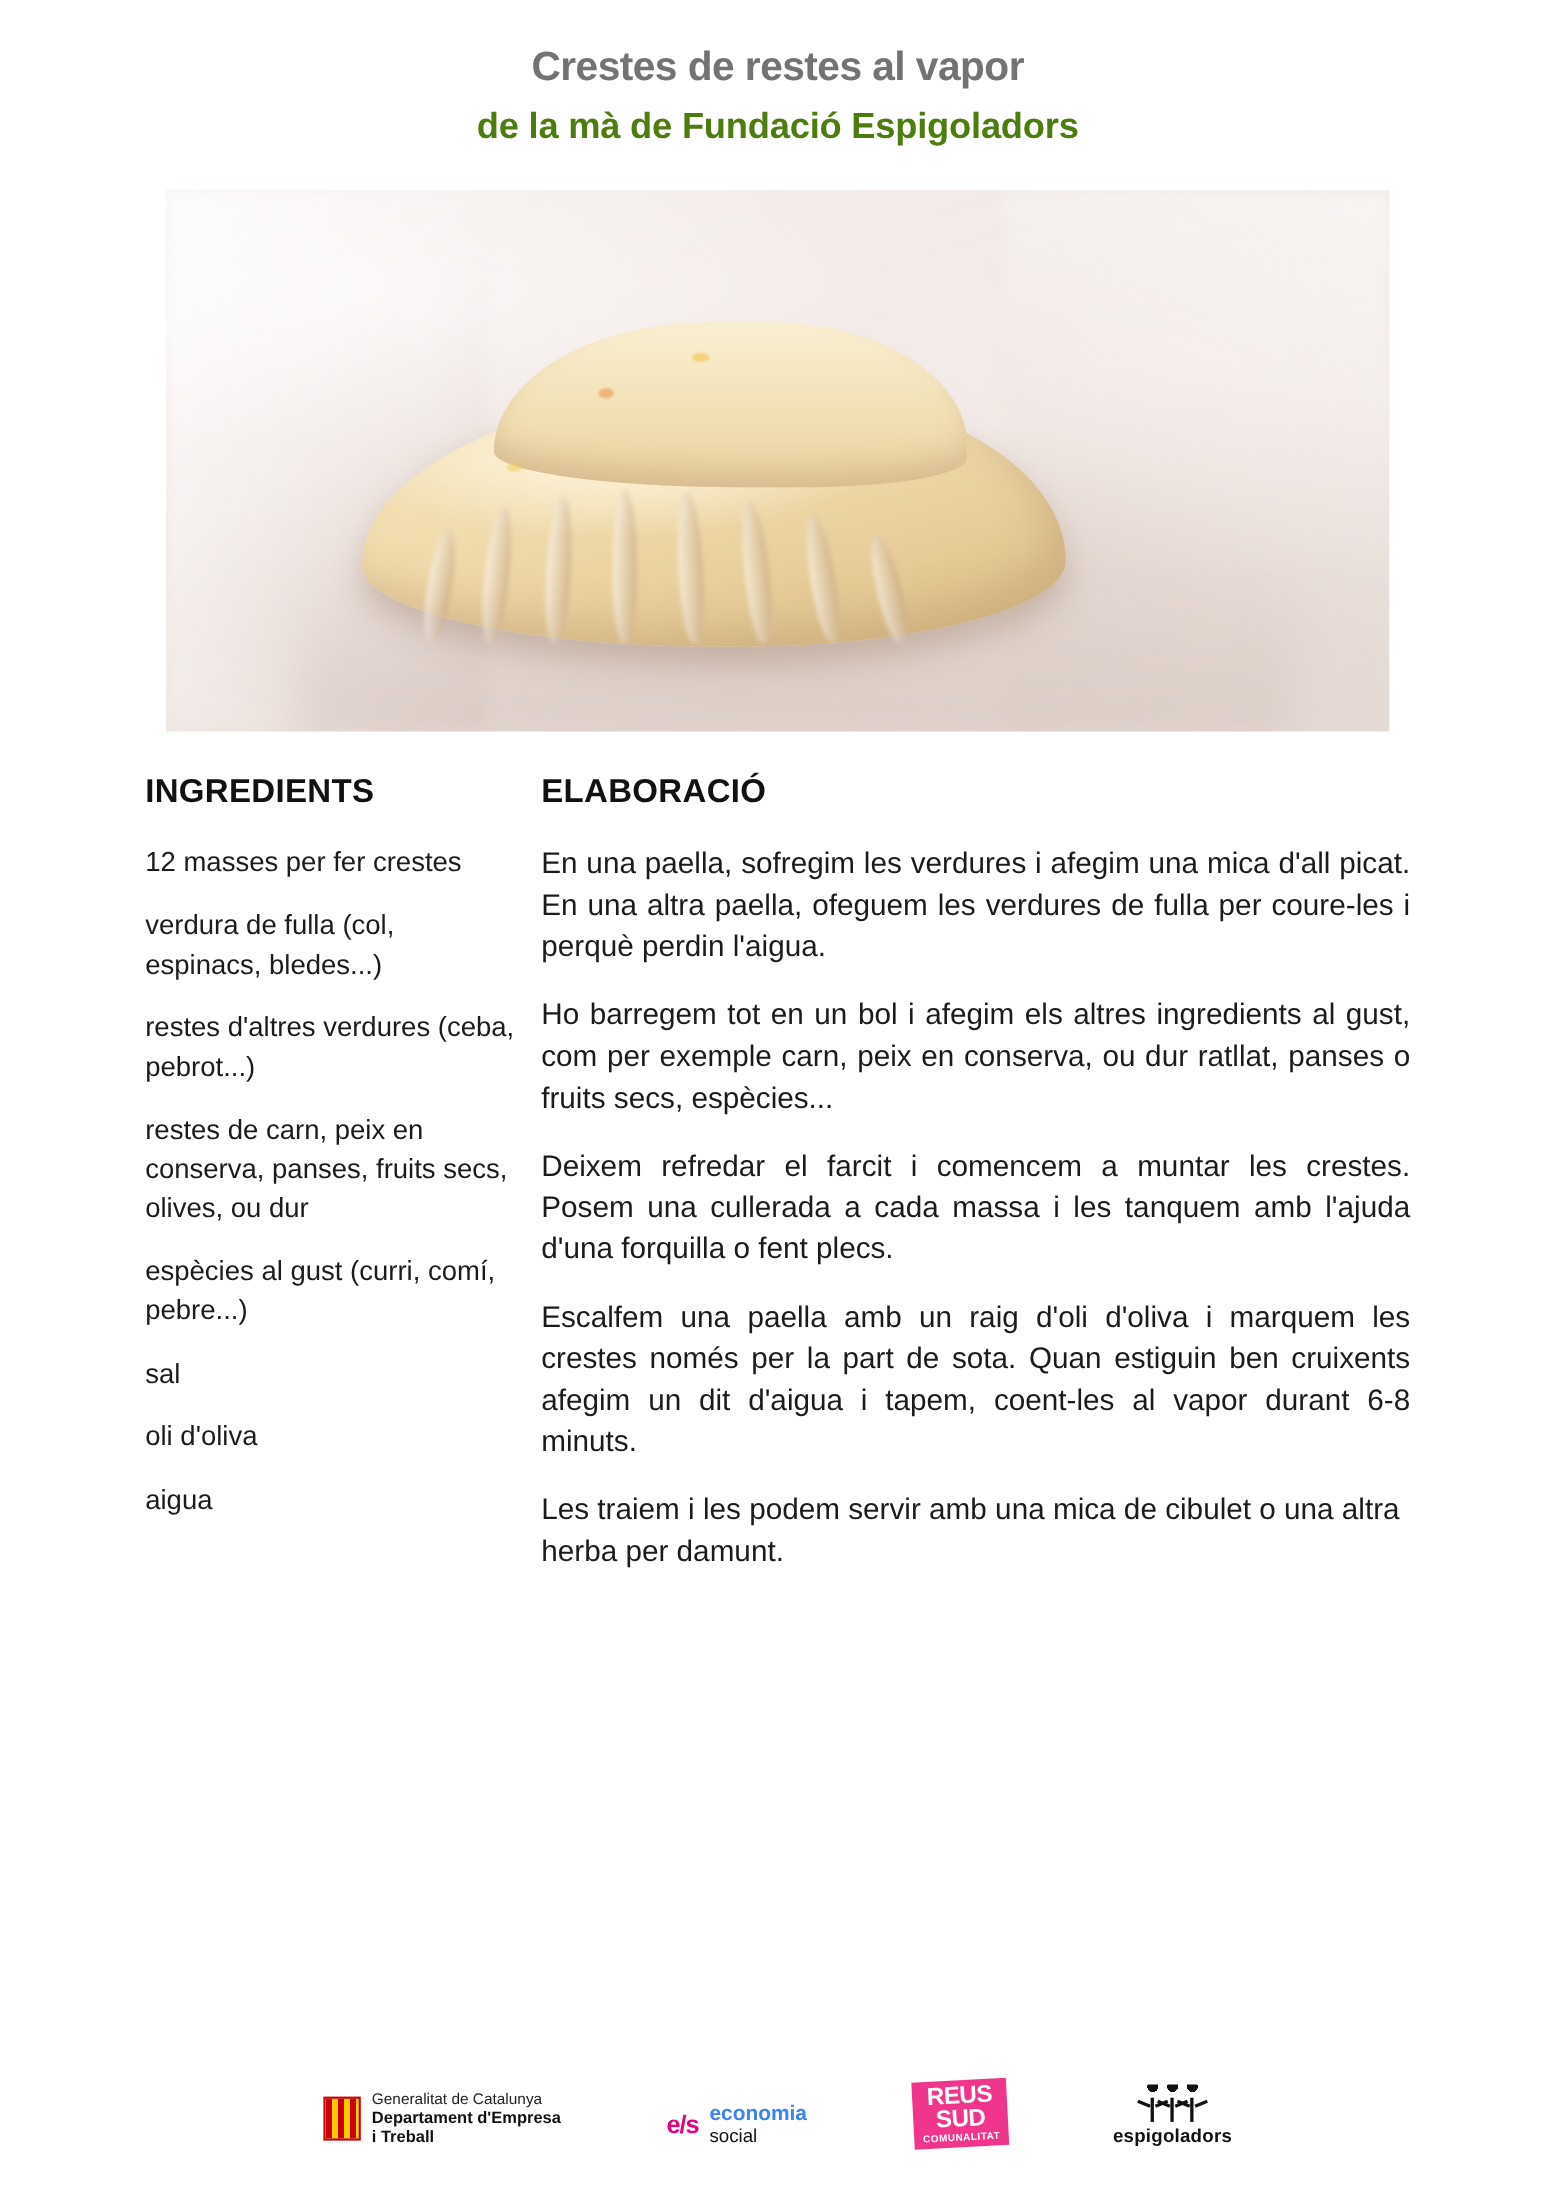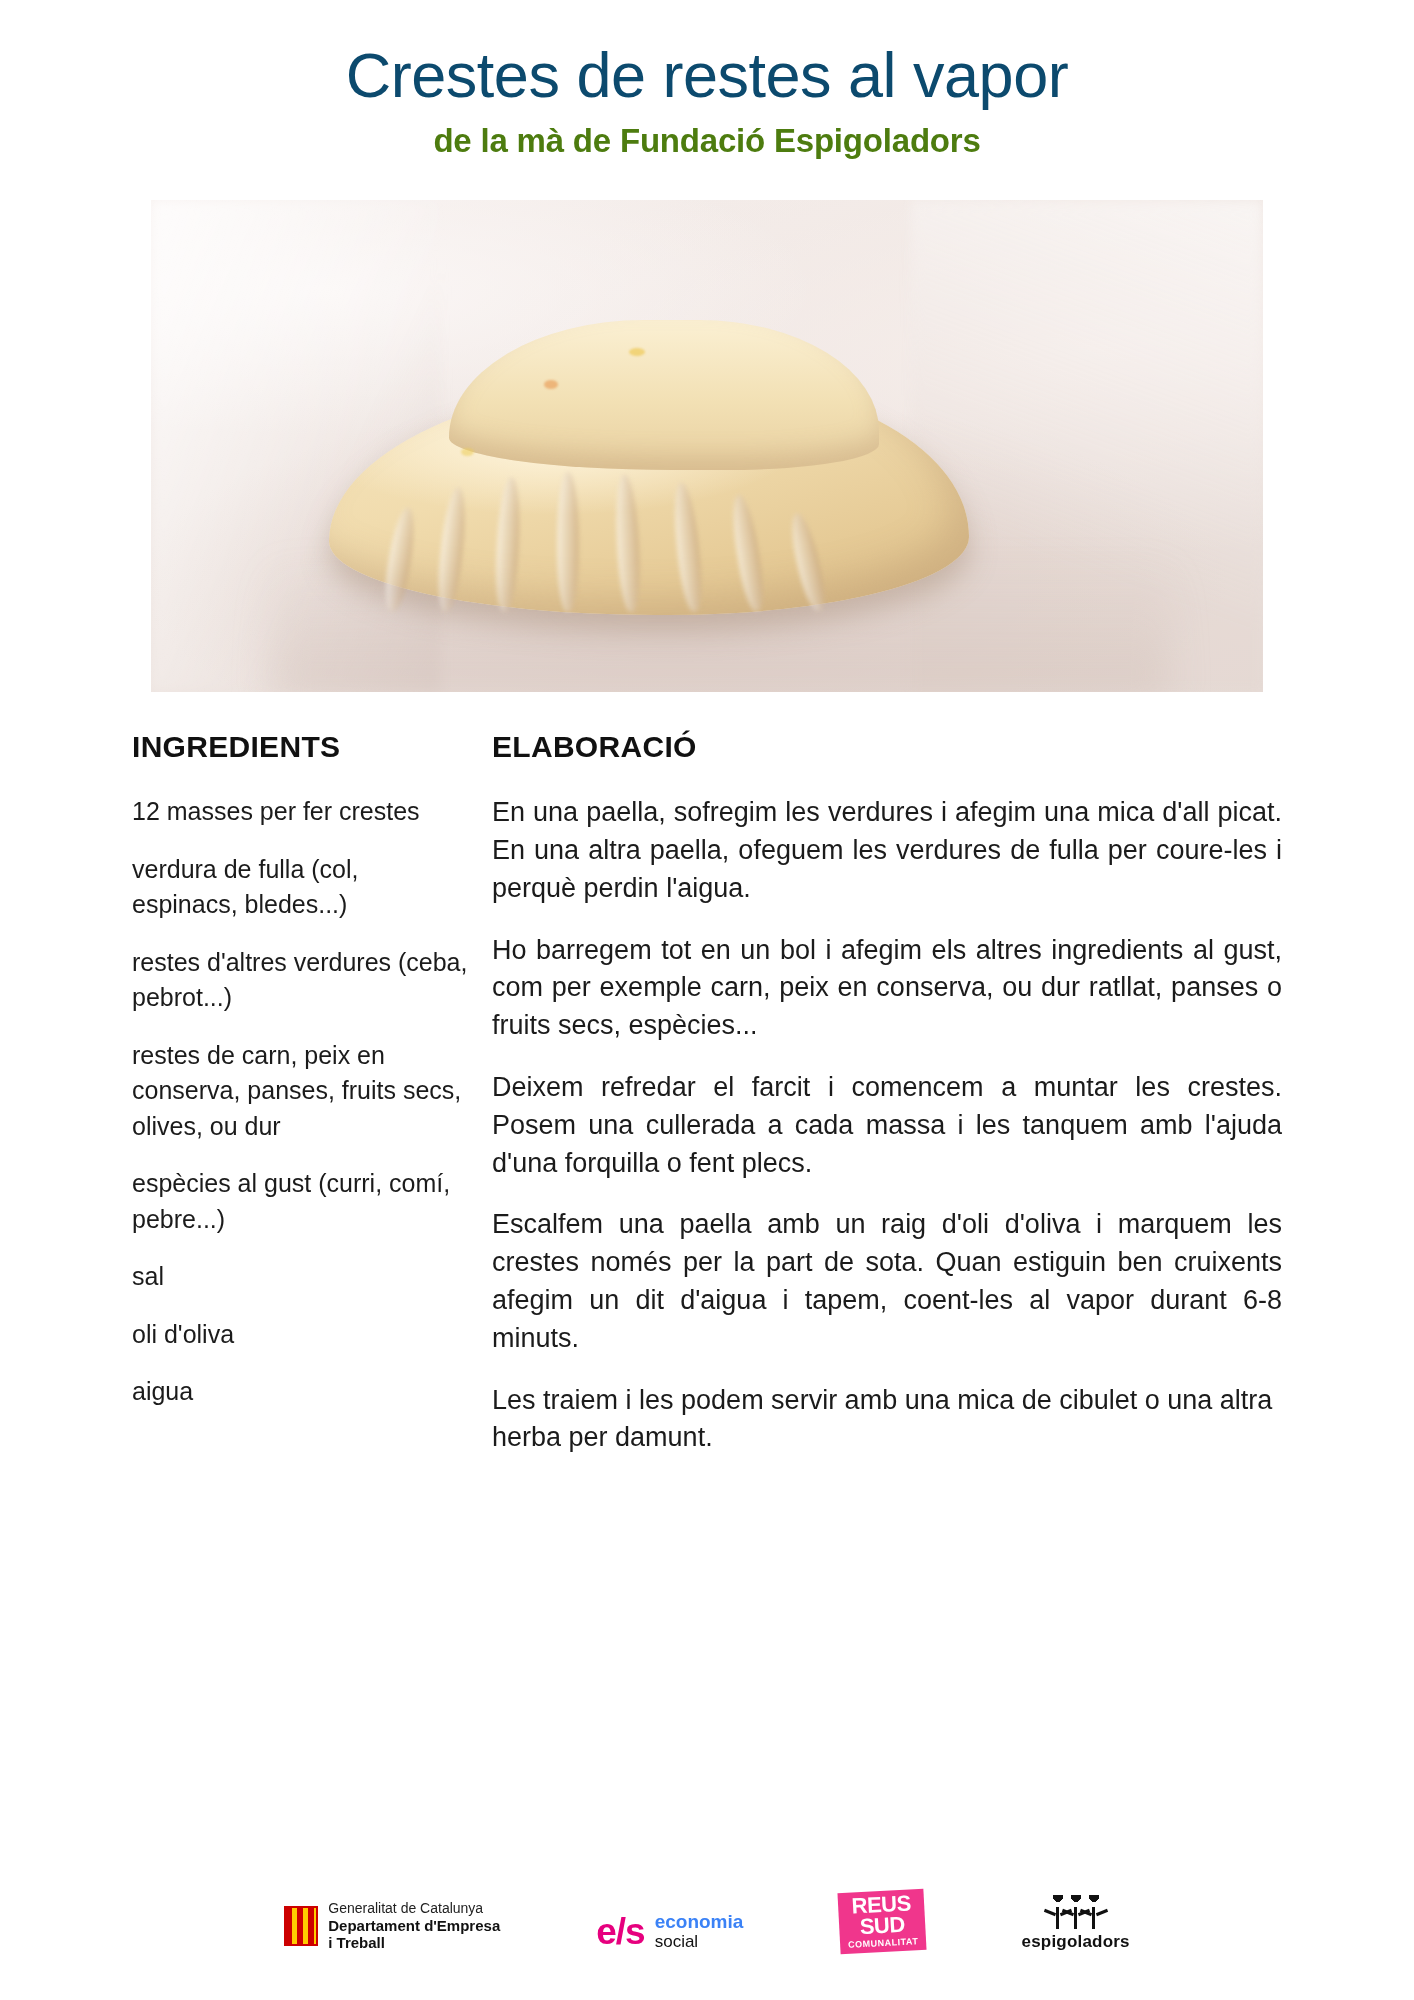--- a/index.html
+++ b/index.html
@@ -18,26 +18,26 @@
     height: 2000px;
     padding: 0;
   }
 
   
   .title-block {
     padding-top: 42px;
     text-align: center;
   }
   .recipe-title {
-    font-size: 63px;
-    font-weight: normal;
+    font-size: 37px;
+    font-weight: bold;
     letter-spacing: -0.5px;
     line-height: 1.05;
     margin: 0;
-    color: #0c4a6e;
+    color: #737373;
   }
   .recipe-subtitle {
     font-size: 33px;
     font-weight: bold;
     margin: 14px 0 0 0;
     color: #4d7c0f;
     letter-spacing: -0.2px;
   }
 
   
@@ -163,21 +163,21 @@
     width: 34px; height: 40px;
     background: repeating-linear-gradient(90deg, #c00 0 6px, #ffcc00 6px 11px);
     border: 2px solid #c00;
   }
   .gen-text { line-height: 1.18; }
   .gen-l1 { font-size: 14px; color: #222; }
   .gen-l2 { font-size: 15px; font-weight: bold; color: #111; }
   .gen-l3 { font-size: 15px; font-weight: bold; color: #111; }
 
   
-  .es-mark { font-size: 37px; font-weight: bold; color: #e6007e; line-height: 0.9; letter-spacing: -1px; }
+  .es-mark { font-size: 23px; font-weight: bold; color: #e6007e; line-height: 0.9; letter-spacing: -1px; }
   .es-text { line-height: 1.15; }
   .es-l1 { font-size: 19px; font-weight: bold; color: #3b82f6; }
   .es-l2 { font-size: 17px; color: #111; }
 
   
   .reus {
     background: #f0368c;
     color: #ffffff;
     padding: 4px 8px 5px 8px;
     text-align: center;

